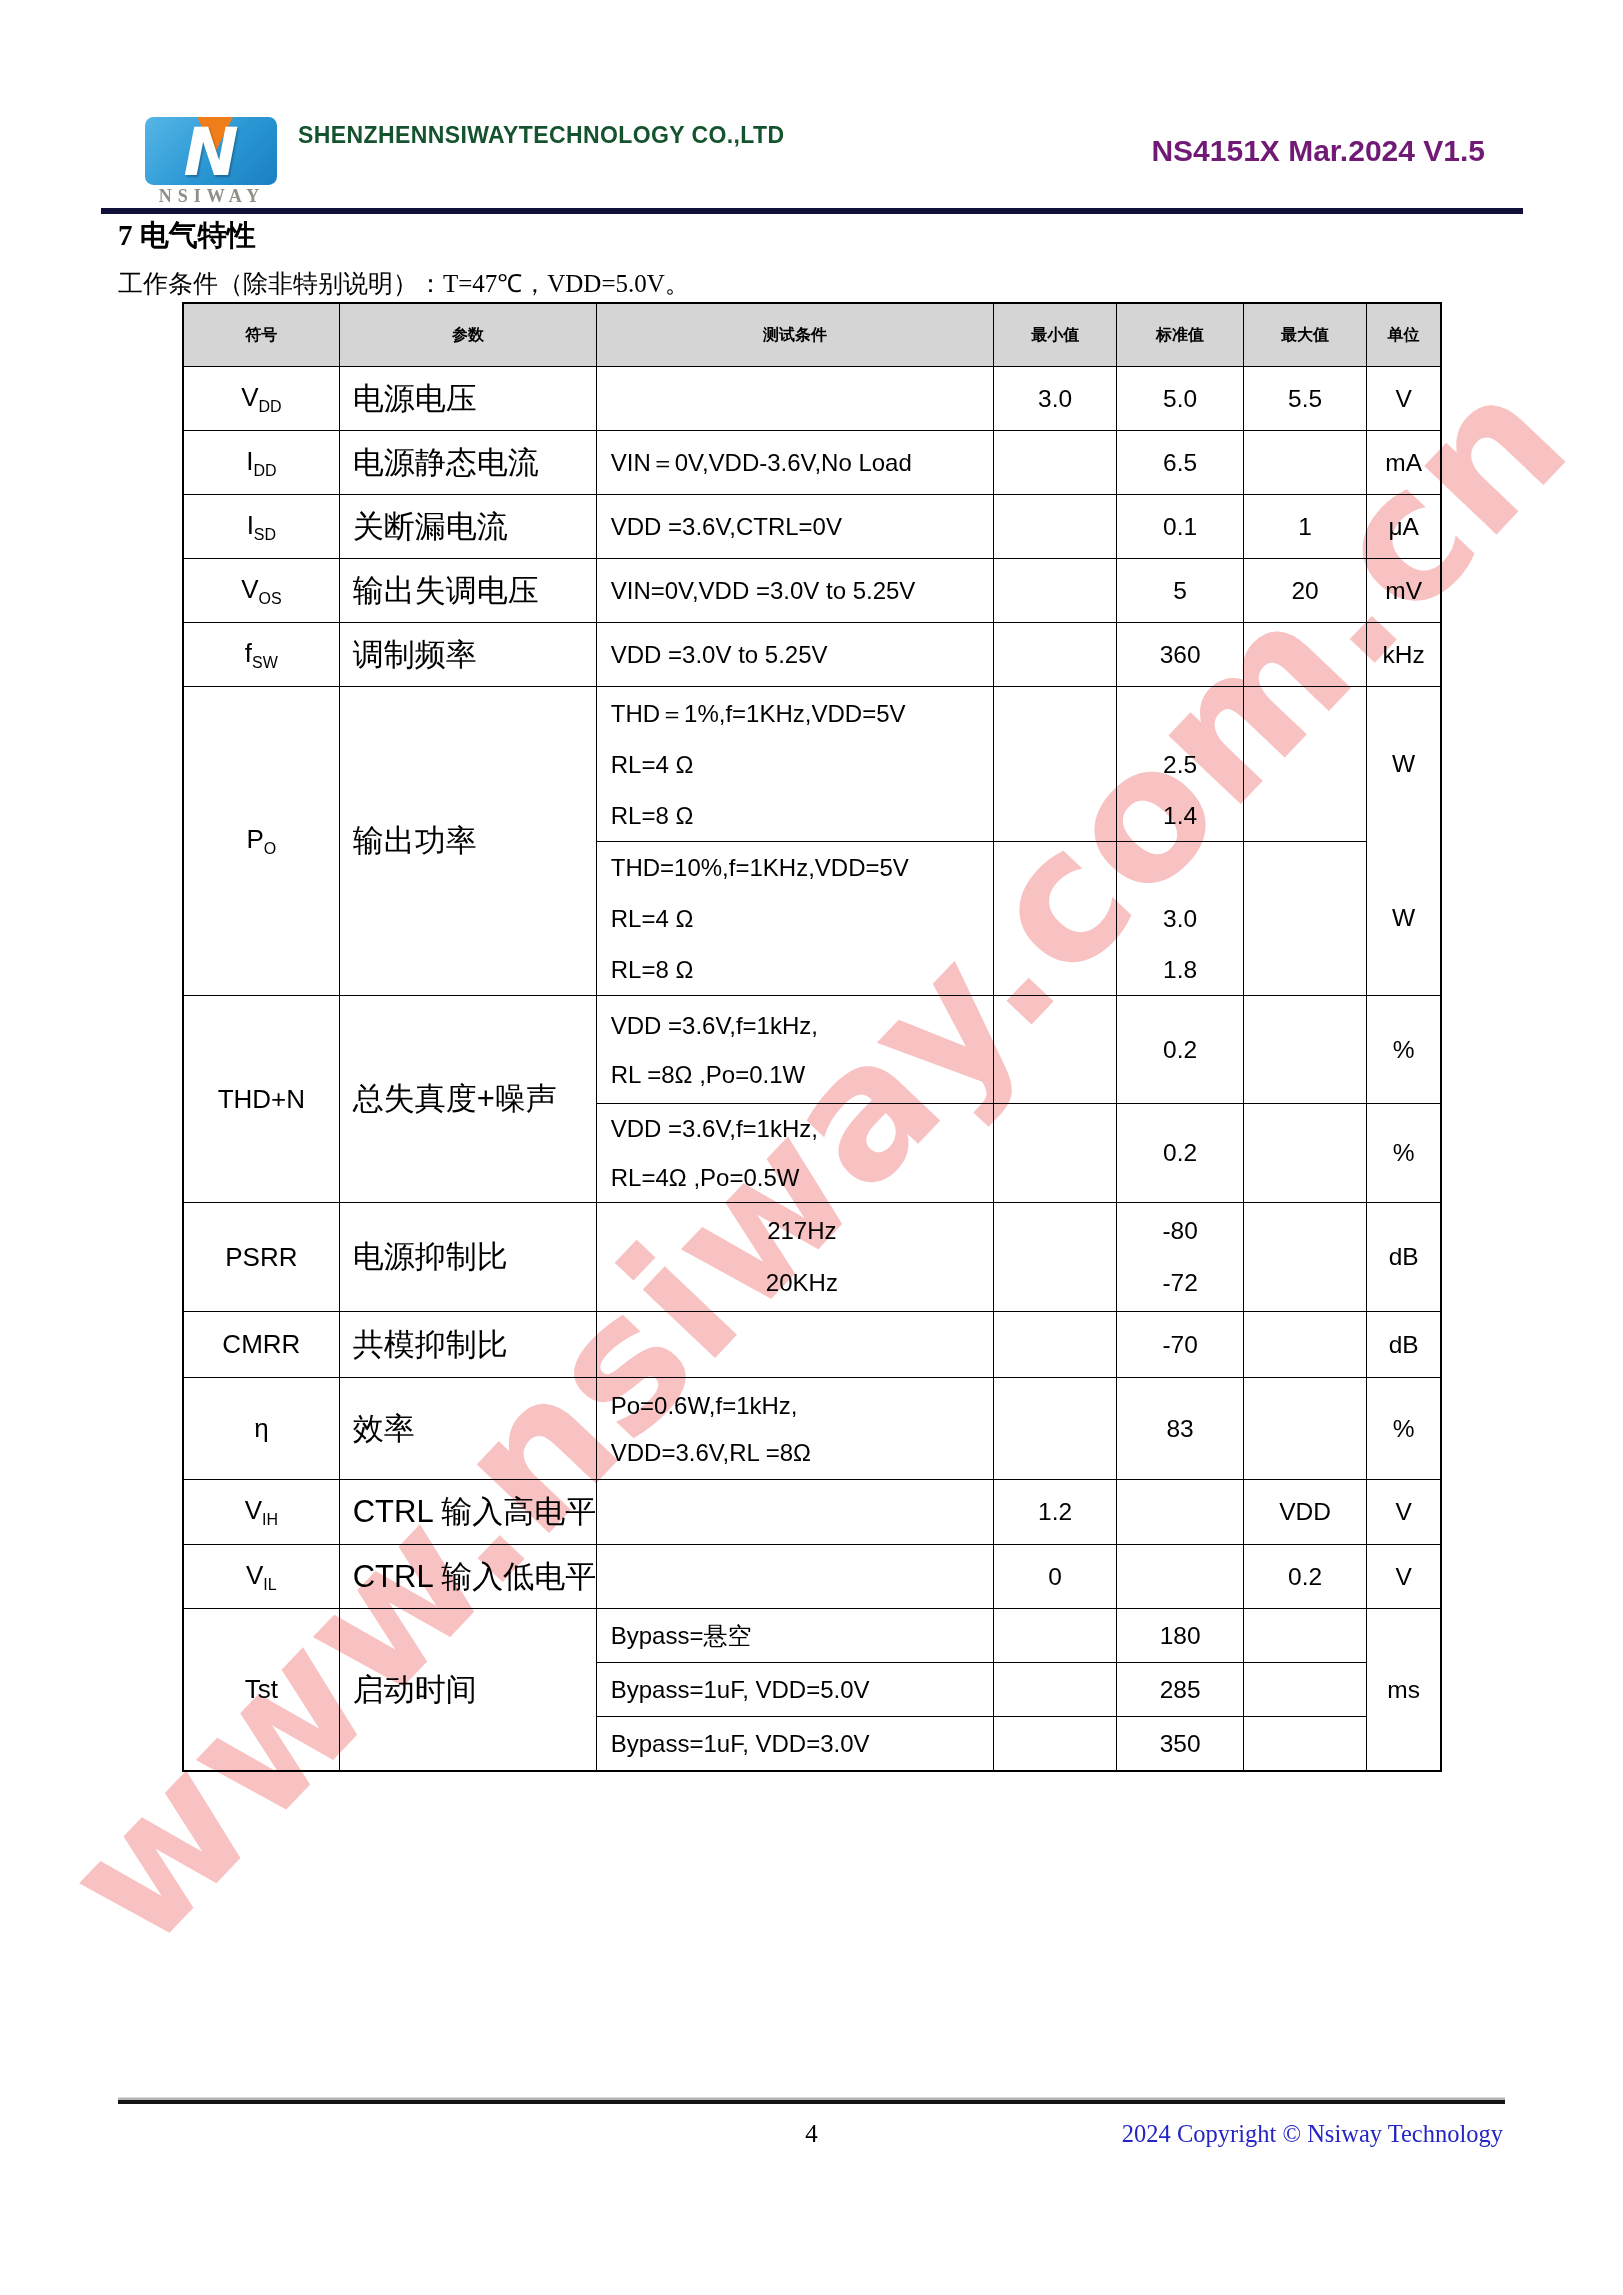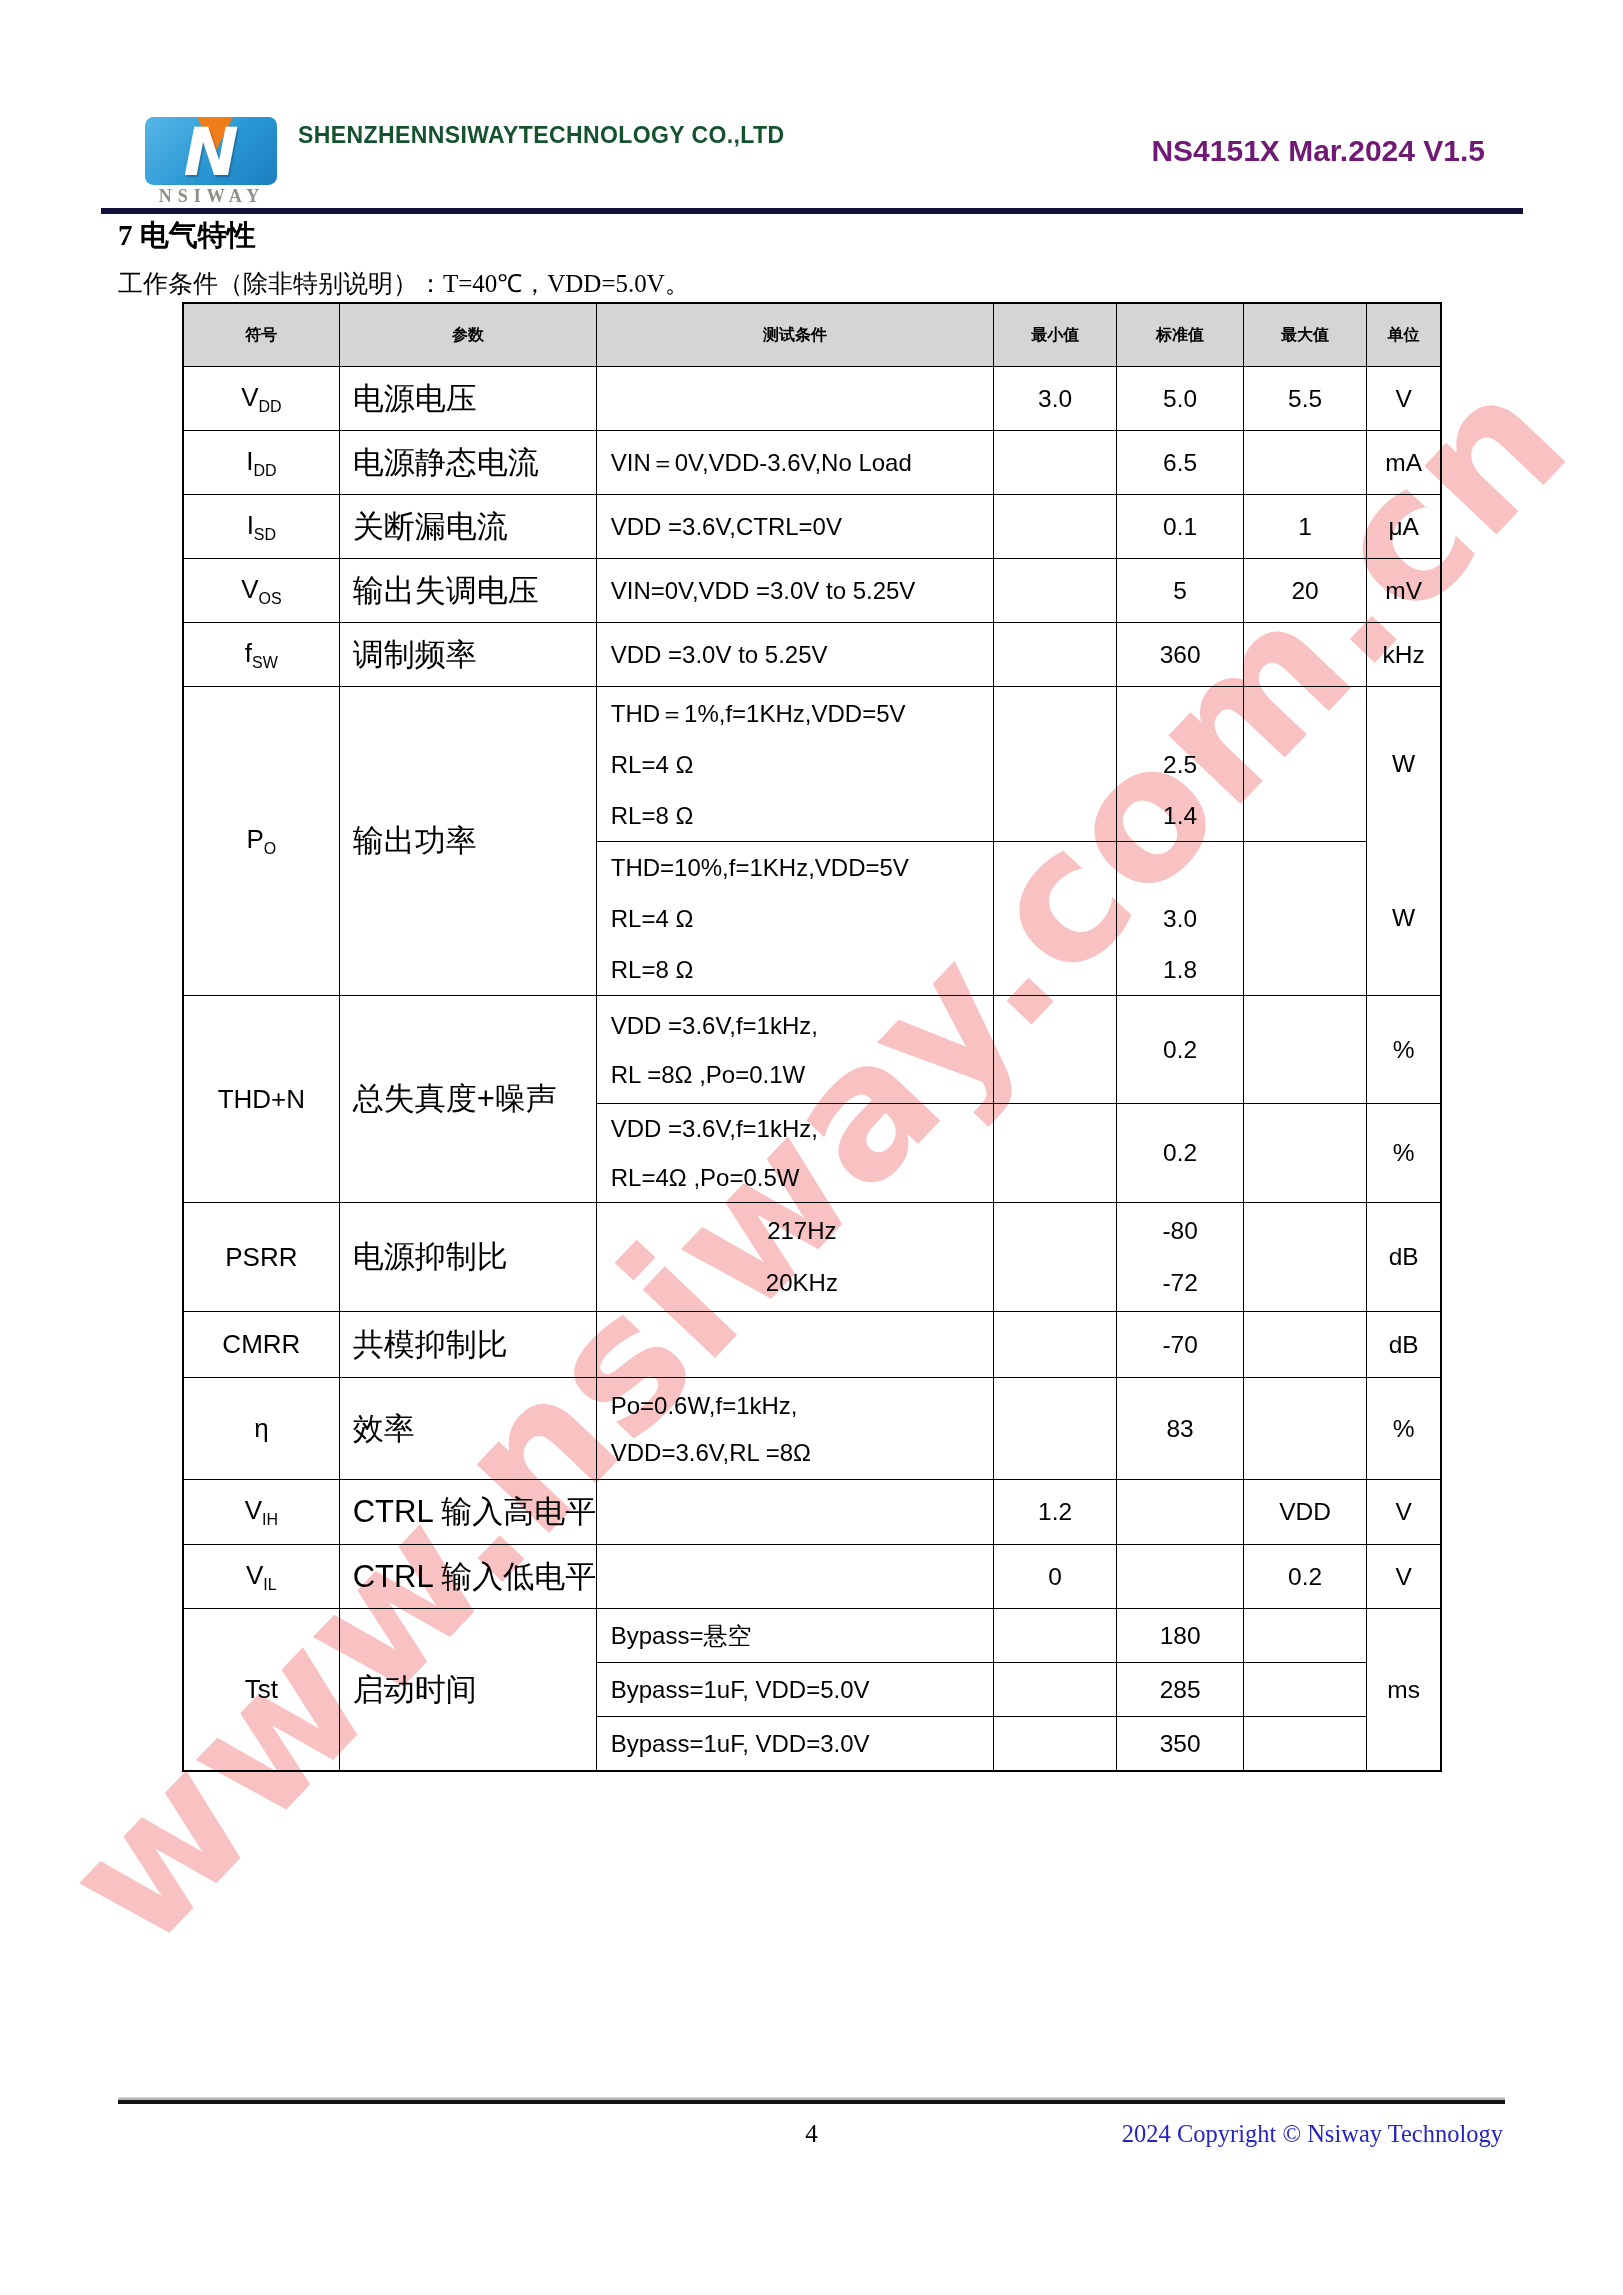--- a/index.html
+++ b/index.html
@@ -79,21 +79,21 @@
       <div class="logo-word">NSIWAY</div>
     </div>
     <div class="company">
       <div class="company-en">SHENZHENNSIWAYTECHNOLOGY CO.,LTD</div>
     </div>
     <div class="doc-ref">NS4151X Mar.2024 V1.5</div>
     <div class="hdr-rule"></div>
   </div>
 
   <div class="sec-title">7 电气特性</div>
-  <div class="cond-note">工作条件（除非特别说明）：T=40℃，VDD=5.0V。</div>
+  <div class="cond-note">工作条件（除非特别说明）：T=47℃，VDD=5.0V。</div>
 
   <div class="spec">
     <table class="t">
       <colgroup>
         <col style="width:12.42%">
           <col style="width:20.47%">
           <col style="width:31.54%">
         <col style="width:9.8%">
           <col style="width:10.07%">
           <col style="width:9.8%">

